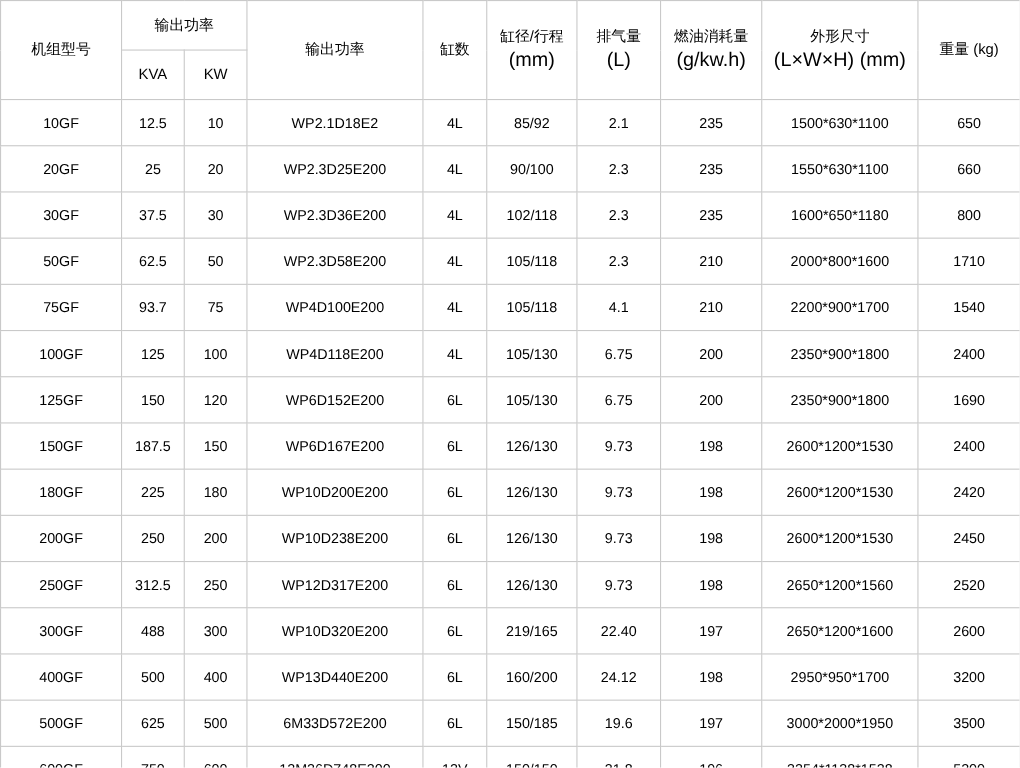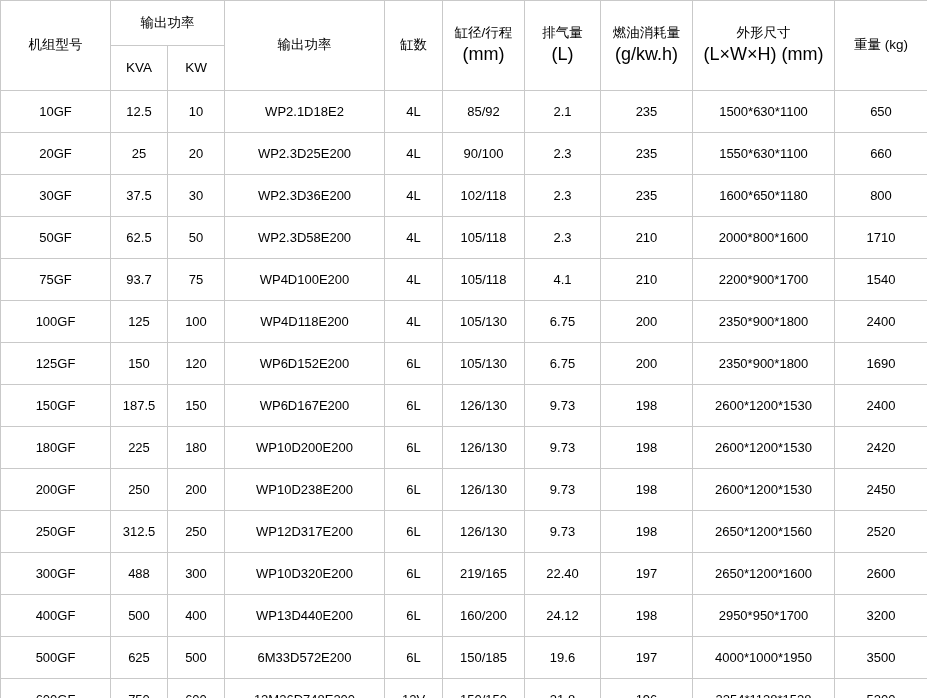--- a/index.html
+++ b/index.html
@@ -264,21 +264,21 @@
         </tr>
         <tr>
           <td>500GF</td>
           <td>625</td>
           <td>500</td>
           <td>6M33D572E200</td>
           <td>6L</td>
           <td>150/185</td>
           <td>19.6</td>
           <td>197</td>
-          <td>4000*1000*1950</td>
+          <td>3000*2000*1950</td>
           <td>3500</td>
         </tr>
         <tr>
           <td>600GF</td>
           <td>750</td>
           <td>600</td>
           <td>12M26D748E200</td>
           <td>12V</td>
           <td>150/150</td>
           <td>31.8</td>

